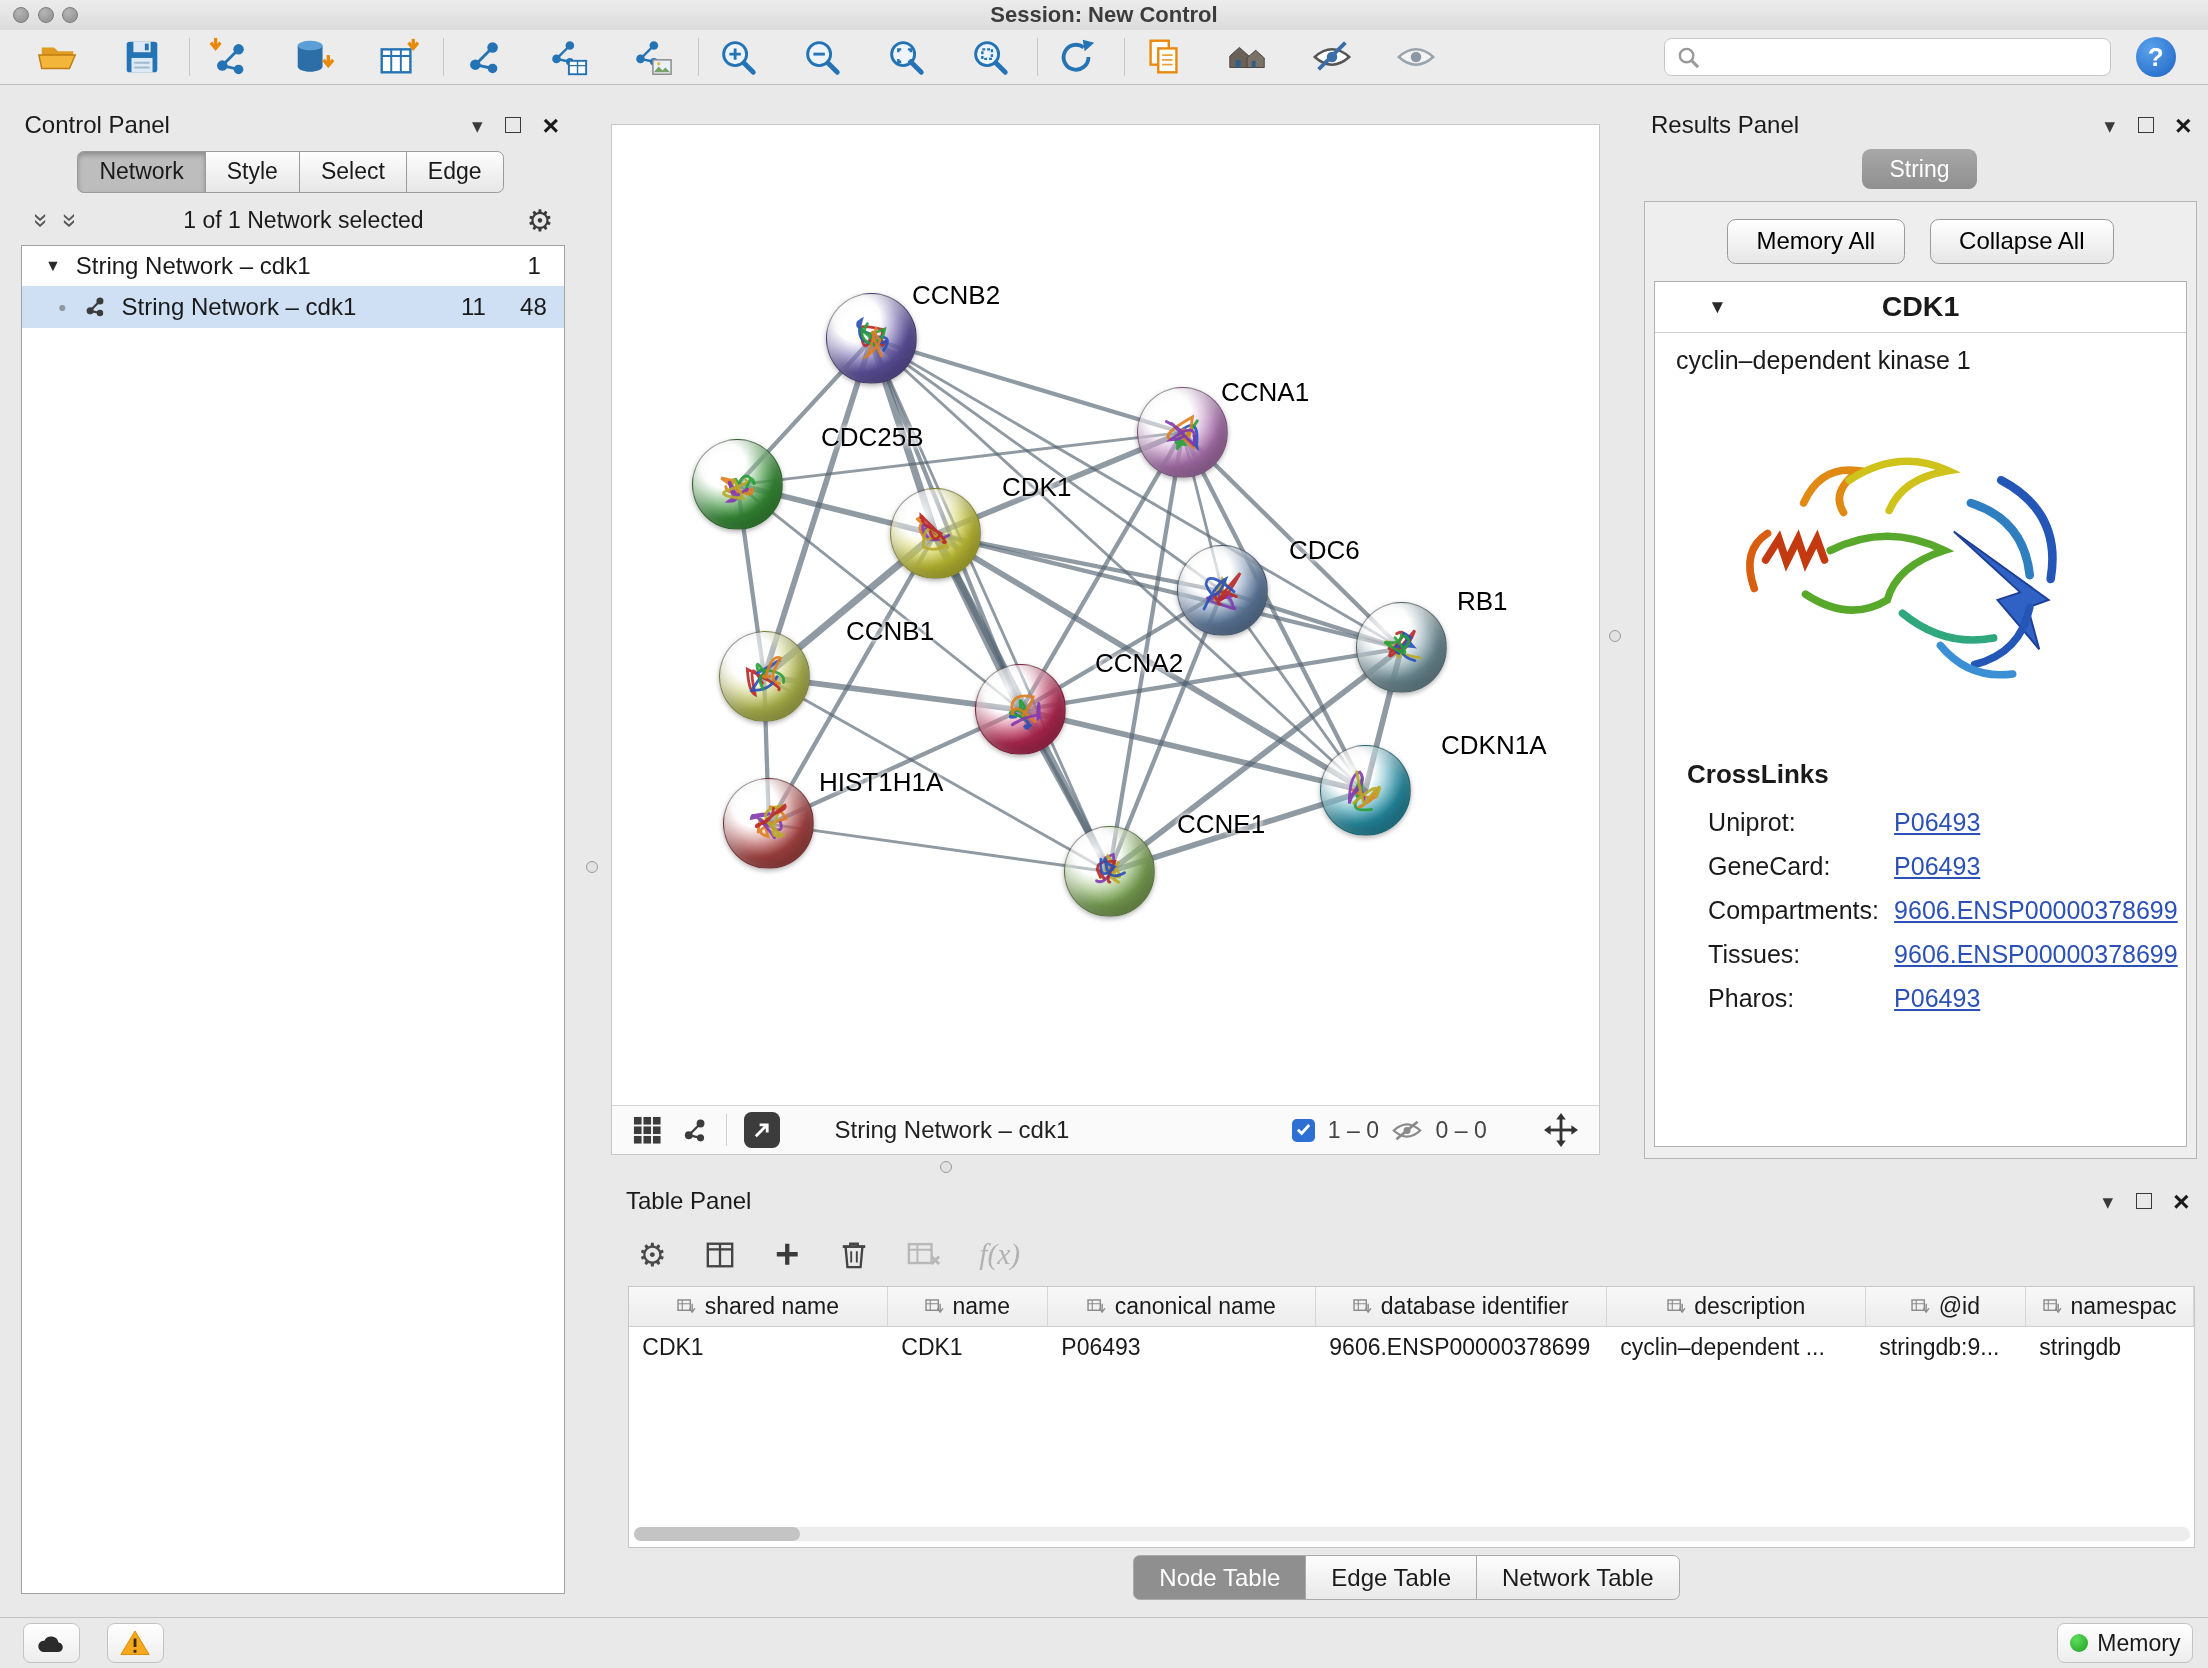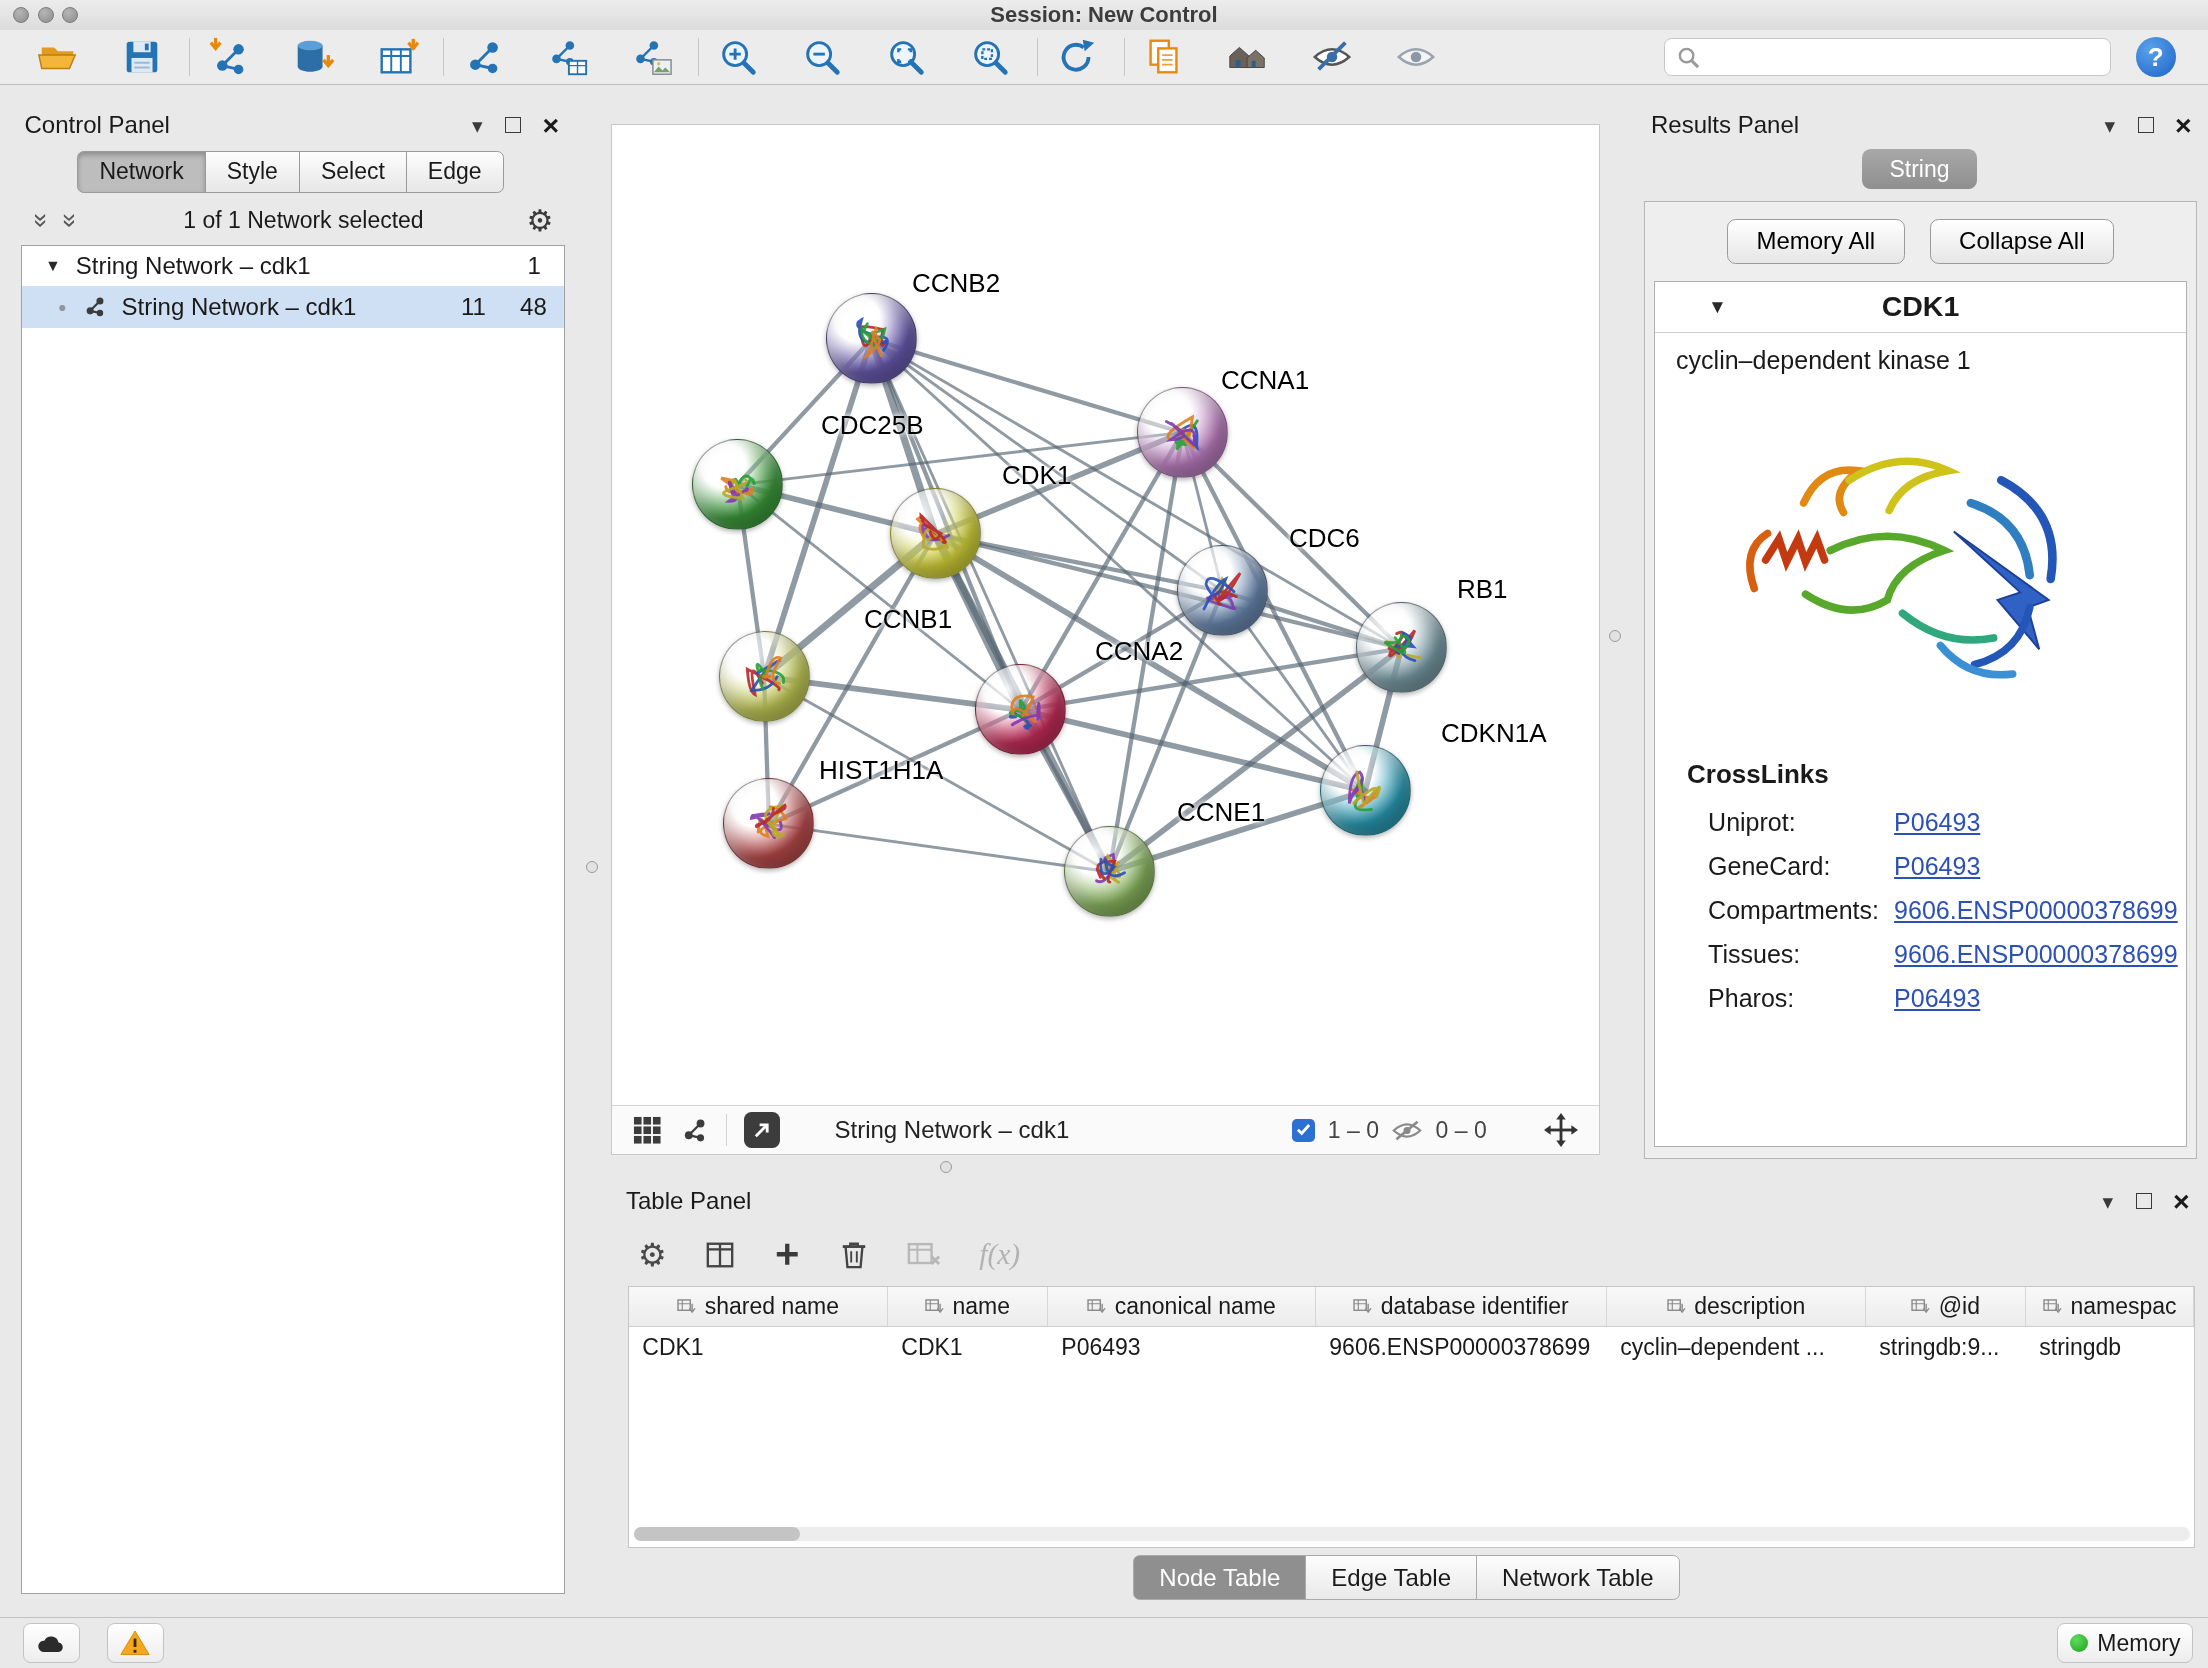--- a/index.html
+++ b/index.html
@@ -46,21 +46,21 @@
   .tree-row2 { display:flex; align-items:center; height:42px; background:#cfe0f4; padding:0 17px 0 36px; font-size:24px; gap:15px; }
   .tree-bullet { color:#8e979e; font-size:14.3px; }
   .tree-num { width:46px; text-align:right; }
   .tree-num.first { margin-left:auto; }
 
   
   .network-view { position:absolute; left:611px; top:124px; width:989px; height:1031px; background:#fff; border:1px solid #c8c8c8; }
   .network-canvas { position:absolute; left:0; top:0; right:0; bottom:49px; overflow:hidden; }
   .net-node { position:absolute; width:91px; height:91px; border-radius:50%; border:1px solid rgba(0,0,0,.4);
     box-shadow: inset -9.5px -13.3px 21px rgba(0,0,0,.38), inset 7.6px 9.5px 15px rgba(255,255,255,.55), 0 1.9px 4.8px rgba(0,0,0,.3); }
-  .net-label { position:absolute; font-size:26px; color:#000; text-shadow:0 0 5.7px #fff, 0 0 5.7px #fff; white-space:nowrap; }
+  .net-label { position:absolute; font-size:26px; color:#000; text-shadow:0 0 5.7px #fff, 0 0 5.7px #fff; white-space:nowrap;margin-top:12px; }
   .net-status { position:absolute; left:0; right:0; bottom:0; height:49px; border-top:1px solid #d2d2d2; background:#fafafa; display:flex; align-items:center; padding:0 21px; gap:17px; }
   .nv-sep { width:1px; height:32px; background:#d0d0d0; }
   .export-btn { width:36px; height:36px; background:#3c3c3c; border-radius:7.6px; display:flex; align-items:center; justify-content:center; cursor:pointer; }
   .nv-name { font-size:24px; margin-left:38px; color:#222; }
   .nv-right { margin-left:auto; display:flex; align-items:center; gap:13.3px; }
   .nv-check { width:23px; height:23px; background:#2e6fd4; border-radius:4.8px; display:inline-flex; align-items:center; justify-content:center; }
   .nv-count { font-size:23px; color:#444; }
   .nv-move { margin-left:44px; }
 
   
@@ -427,21 +427,21 @@
       </div>
       <div class="net-label" style="left: 845px; top: 449px;">RB1</div>
       <div class="net-node" style="left: 107px; top: 506px; background: radial-gradient(circle at 34% 28%, rgba(255, 255, 255, 0.95), rgba(255, 255, 255, 0.25) 26%, rgb(204, 212, 90) 62%);">
         <svg width="61" height="61" viewBox="0 0 64 64" style="position:absolute;left:14.3px;top:14.3px">
           <path d="M29.8 39.0 Q13.0 8.2 22.2 51.2 Q15.6 48.5 14.0 24.4 Q51.3 42.9 47.1 45.9" stroke="#b92828" stroke-width="3" fill="none" stroke-linecap="round" opacity="0.9"></path>
           <path d="M29.8 24.8 Q12.6 35.7 48.8 14.5 Q35.9 18.9 18.7 46.4 Q37.7 47.6 45.3 32.2" stroke="#2850b9" stroke-width="3" fill="none" stroke-linecap="round" opacity="0.9"></path>
           <path d="M30.5 45.2 Q22.8 30.5 32.8 29.7 Q21.7 11.3 24.9 24.9 Q54.8 25.6 51.9 38.3" stroke="#28a038" stroke-width="3" fill="none" stroke-linecap="round" opacity="0.9"></path>
           <path d="M47.8 39.2 Q33.5 37.6 48.9 12.6 Q39.5 8.3 33.0 33.0 Q26.8 30.8 37.7 32.0" stroke="#df7d1e" stroke-width="3" fill="none" stroke-linecap="round" opacity="0.9"></path>
         </svg>
       </div>
-      <div class="net-label" style="left: 252px; top: 479px;">CCNB1</div>
+      <div class="net-label" style="left: 234px; top: 479px;">CCNB1</div>
       <div class="net-node" style="left: 363px; top: 539px; background: radial-gradient(circle at 34% 28%, rgba(255, 255, 255, 0.95), rgba(255, 255, 255, 0.25) 26%, rgb(207, 47, 95) 62%);">
         <svg width="61" height="61" viewBox="0 0 64 64" style="position:absolute;left:14.3px;top:14.3px">
           <path d="M27.0 39.7 Q16.5 41.7 25.3 36.0 Q45.5 45.5 39.5 51.9 Q32.2 49.0 42.6 48.8" stroke="#2850b9" stroke-width="3" fill="none" stroke-linecap="round" opacity="0.9"></path>
           <path d="M32.6 32.2 Q29.4 12.8 37.2 31.9 Q8.5 34.8 31.6 38.8 Q42.0 48.4 31.7 31.7" stroke="#28a038" stroke-width="3" fill="none" stroke-linecap="round" opacity="0.9"></path>
           <path d="M47.0 44.7 Q23.9 21.8 23.9 37.6 Q18.3 13.5 45.4 18.7 Q44.6 24.0 34.6 38.3" stroke="#df7d1e" stroke-width="3" fill="none" stroke-linecap="round" opacity="0.9"></path>
           <path d="M33.6 42.2 Q18.3 51.5 25.9 46.2 Q47.0 35.4 51.7 39.6 Q51.2 10.2 50.2 42.3" stroke="#8238b0" stroke-width="3" fill="none" stroke-linecap="round" opacity="0.9"></path>
         </svg>
       </div>
       <div class="net-label" style="left: 483px; top: 511px;">CCNA2</div>
       <div class="net-node" style="left: 708px; top: 620px; background: radial-gradient(circle at 34% 28%, rgba(255, 255, 255, 0.95), rgba(255, 255, 255, 0.25) 26%, rgb(44, 163, 189) 62%);">

